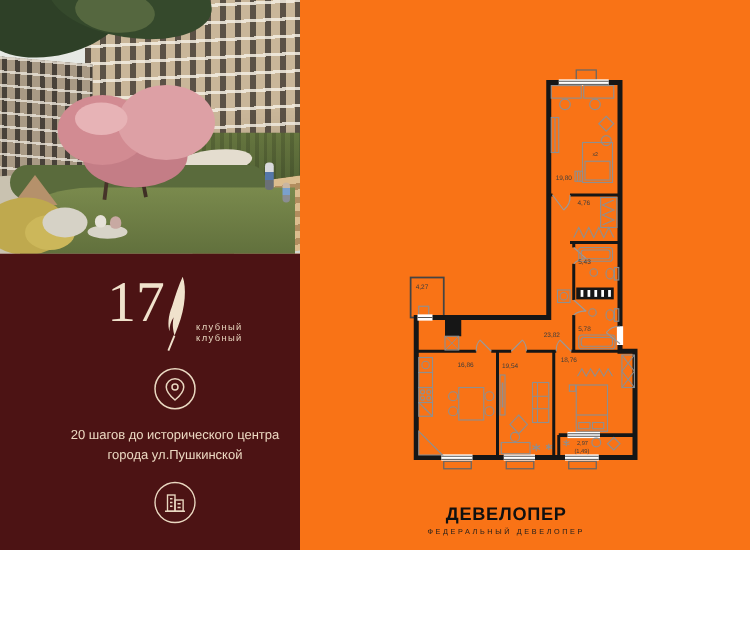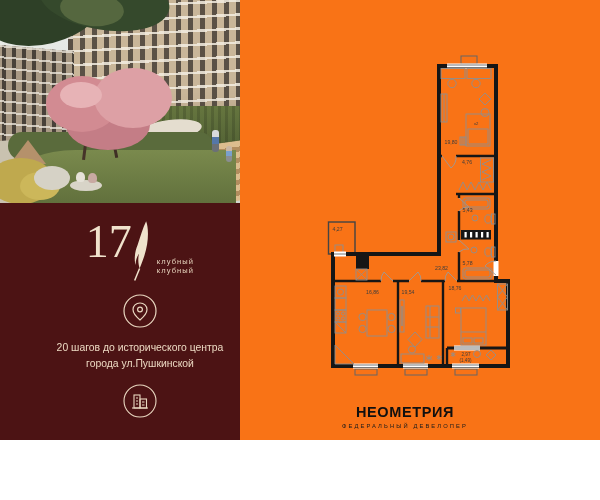--- a/index.html
+++ b/index.html
@@ -311,17 +311,17 @@
       <text x="41" y="245.5">16,86</text>
       <text x="76.5" y="246">19,54</text>
       <text x="123.5" y="241.5">18,76</text>
       <text x="136.5" y="308" class="small">2,97</text>
       <text x="134.5" y="314" class="small">(1,49)</text>
       <text x="149" y="77" class="tiny">x2</text>
     </g>
   </svg>
 
   <div class="dev">
-    <div class="dev-name">НЕОМЕТРИЯ</div>
+    <div class="dev-name">ДЕВЕЛОПЕР</div>
     <div class="dev-sub">ФЕДЕРАЛЬНЫЙ ДЕВЕЛОПЕР</div>
   </div>
 
 </div>
 
 </body></html>

